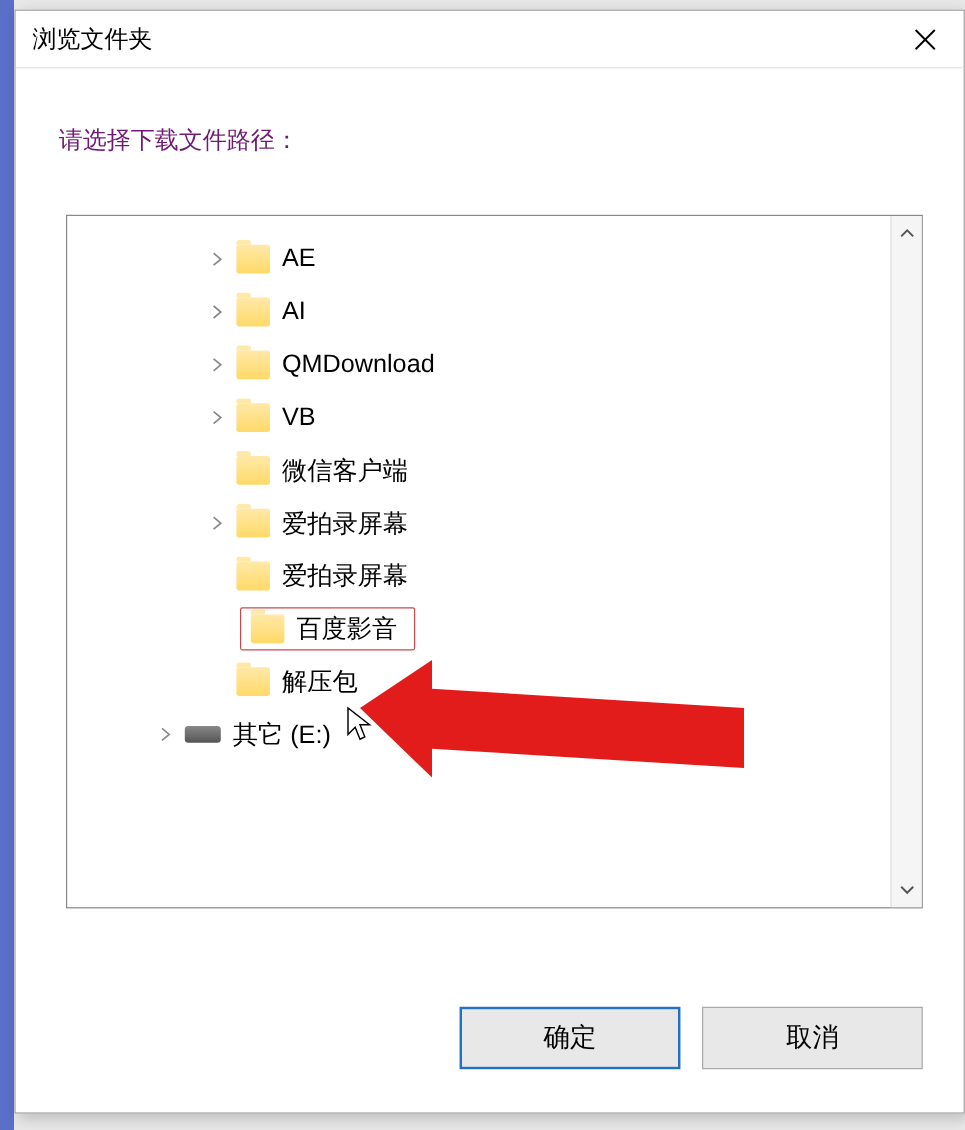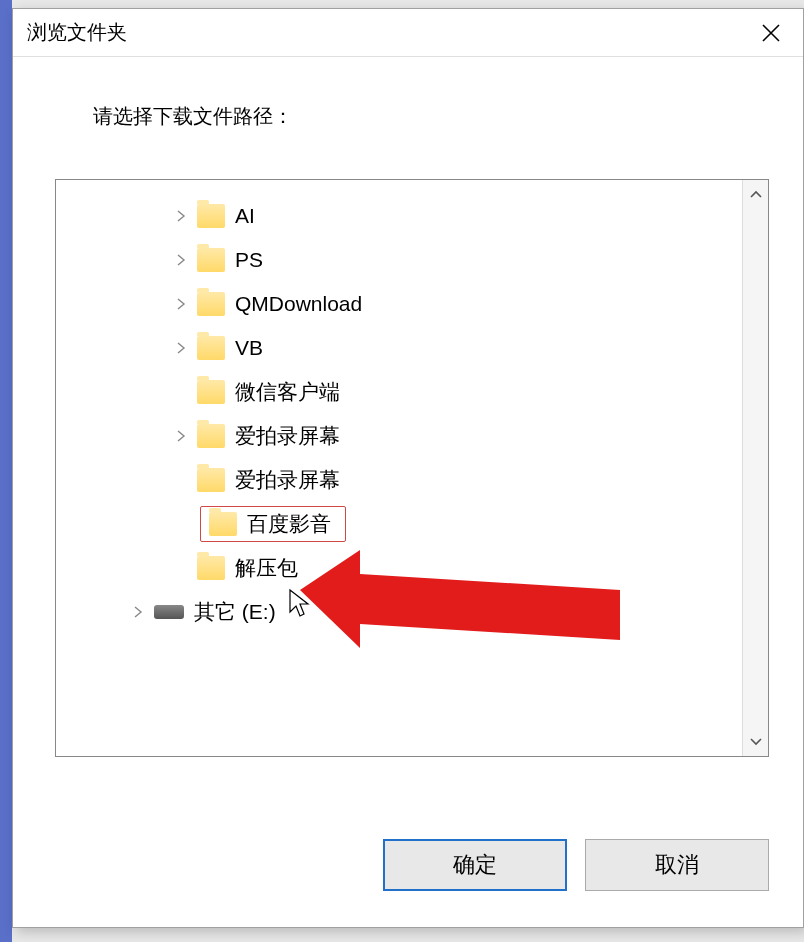--- a/index.html
+++ b/index.html
@@ -43,22 +43,21 @@
       height: 48px;
       display: flex;
       align-items: center;
       justify-content: center;
       cursor: pointer;
     }
     .close-btn svg { width: 18px; height: 18px; }
     .instruction {
       padding: 46px 0 0 36px;
       font-size: 20px;
-      color: #000000;
-      margin-left: 44px;
+      color: #701a75;
     }
     .tree-container {
       position: absolute;
       top: 170px;
       left: 42px;
       width: 714px;
       height: 578px;
       border: 1px solid #888;
       background: #fff;
       display: flex;
@@ -189,41 +188,41 @@
           <path d="M1 1 L17 17 M17 1 L1 17" stroke="#000" stroke-width="1.6" fill="none"></path>
         </svg>
     </div>
   </div>
 
   <div class="instruction">请选择下载文件路径：</div>
 
   <div class="tree-container">
     <div class="tree-body">
 
+      <div class="tree-item indent-1">
+        <span class="chevron">
+            <svg viewBox="0 0 12 12">
+              <path d="M3 1 L9 6 L3 11" stroke="#888" stroke-width="1.4" fill="none"></path>
+            </svg>
+          </span>
+        <span class="folder-icon"></span>
+        <span class="item-label">AE</span>
+      </div>
 
       <div class="tree-item indent-1">
         <span class="chevron">
             <svg viewBox="0 0 12 12">
               <path d="M3 1 L9 6 L3 11" stroke="#888" stroke-width="1.4" fill="none"></path>
             </svg>
           </span>
         <span class="folder-icon"></span>
         <span class="item-label">AI</span>
       </div>
 
 
-      <div class="tree-item indent-1">
-        <span class="chevron">
-            <svg viewBox="0 0 12 12">
-              <path d="M3 1 L9 6 L3 11" stroke="#888" stroke-width="1.4" fill="none"></path>
-            </svg>
-          </span>
-        <span class="folder-icon"></span>
-        <span class="item-label">PS</span>
-      </div>
 
       <div class="tree-item indent-1">
         <span class="chevron">
             <svg viewBox="0 0 12 12">
               <path d="M3 1 L9 6 L3 11" stroke="#888" stroke-width="1.4" fill="none"></path>
             </svg>
           </span>
         <span class="folder-icon"></span>
         <span class="item-label">QMDownload</span>
       </div>

